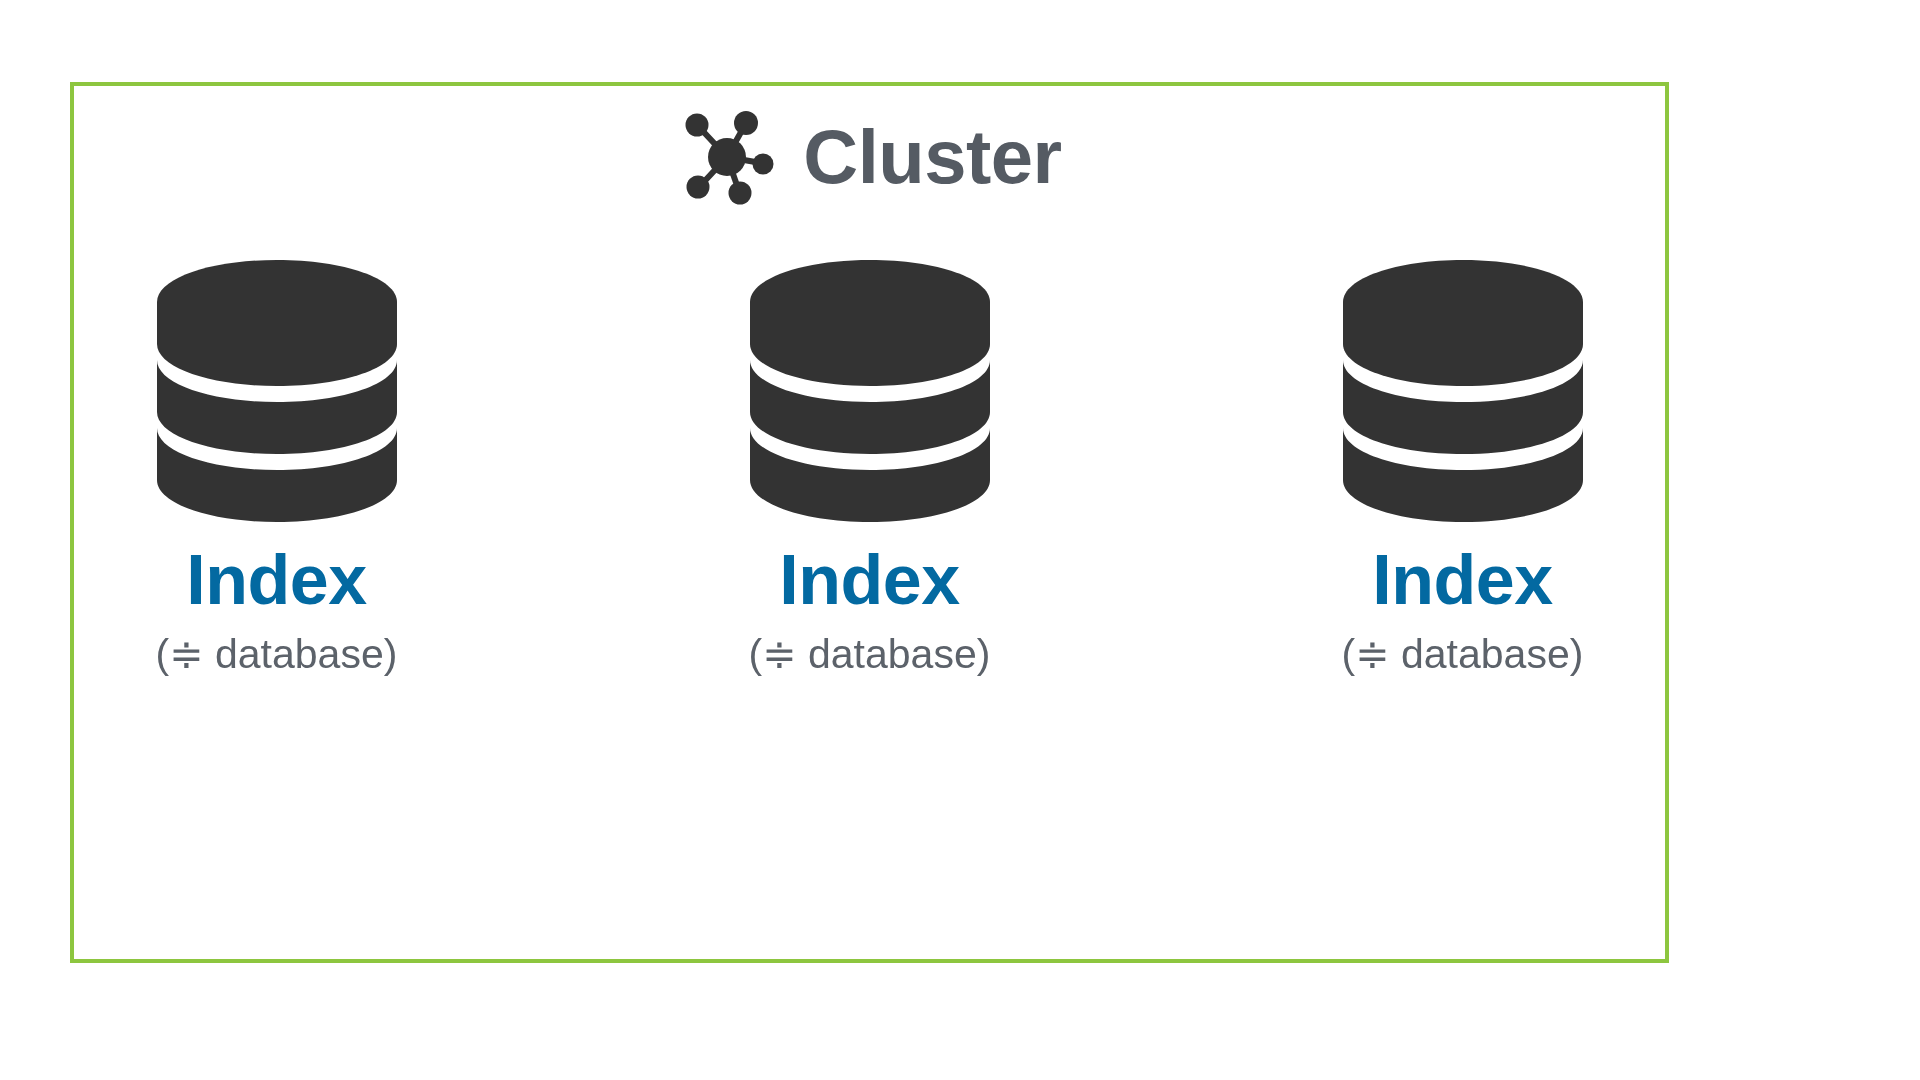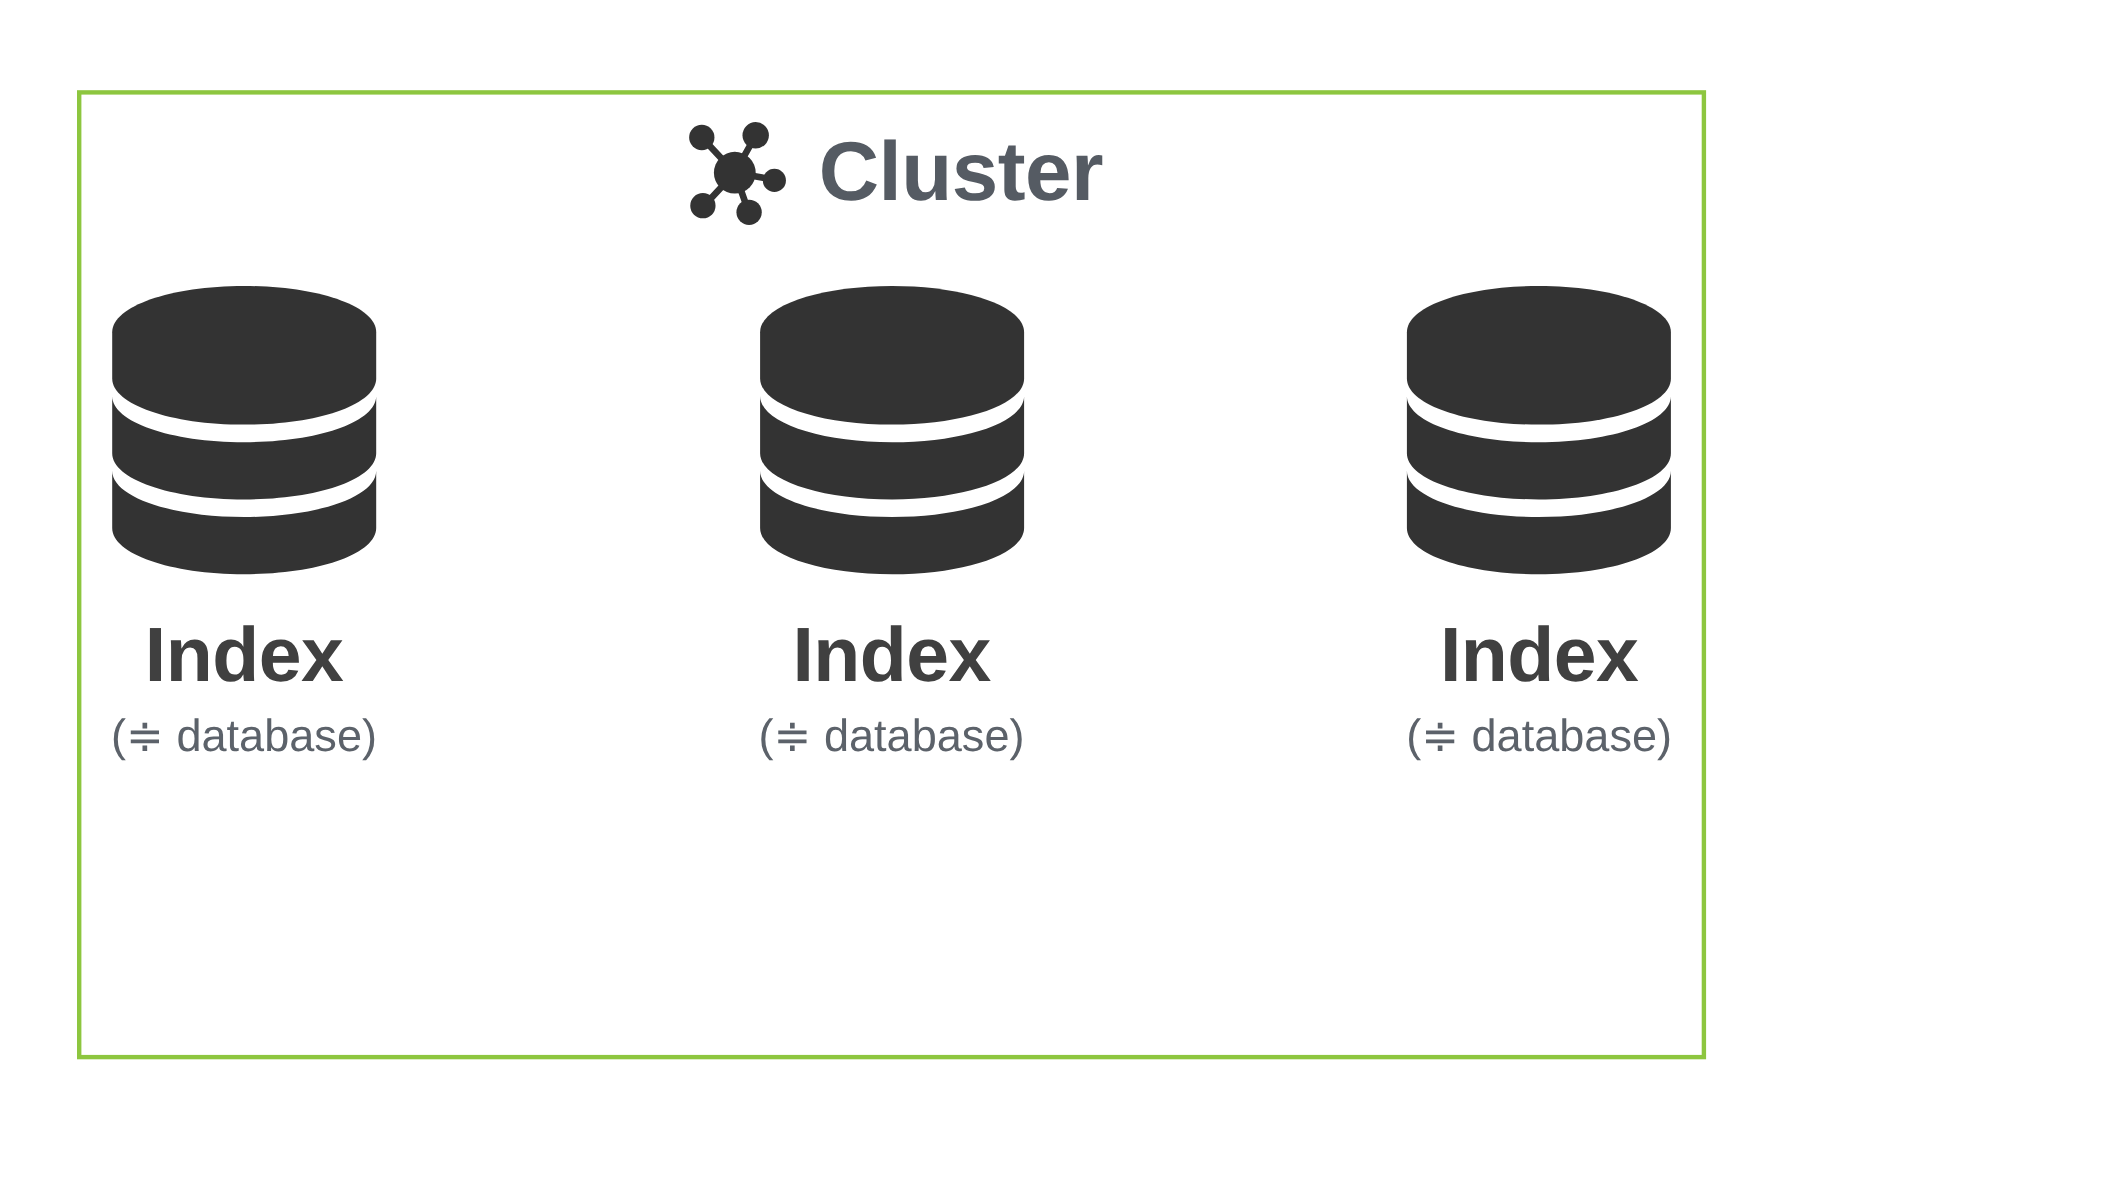--- a/index.html
+++ b/index.html
@@ -20,21 +20,21 @@
     width: 1920px;
     height: 1080px;
     background: #ffffff;
   }
 
   
   #cluster-frame {
     position: absolute;
     left: 70px;
     top: 82px;
-    width: 1481px;
+    width: 1599px;
     height: 881px;
     box-sizing: border-box;
     border: 4px solid #8DC63F;
     background: #ffffff;
   }
 
   
   #cluster-header {
     position: absolute;
     left: 0;
@@ -85,24 +85,24 @@
     align-items: center;
   }
 
   .db-cylinder-icon {
     width: 248px;
     height: 272px;
     display: block;
   }
 
   .index-label {
-    margin-top: 32px;
+    margin-top: 17px;
     font-size: 70px;
     font-weight: bold;
-    color: #404040;
+    color: #0369a1;
     line-height: 1;
     letter-spacing: -0.5px;
     white-space: nowrap;
   }
 
   .index-sublabel {
     margin-top: 18px;
     font-size: 41px;
     font-weight: normal;
     color: #5C626A;

